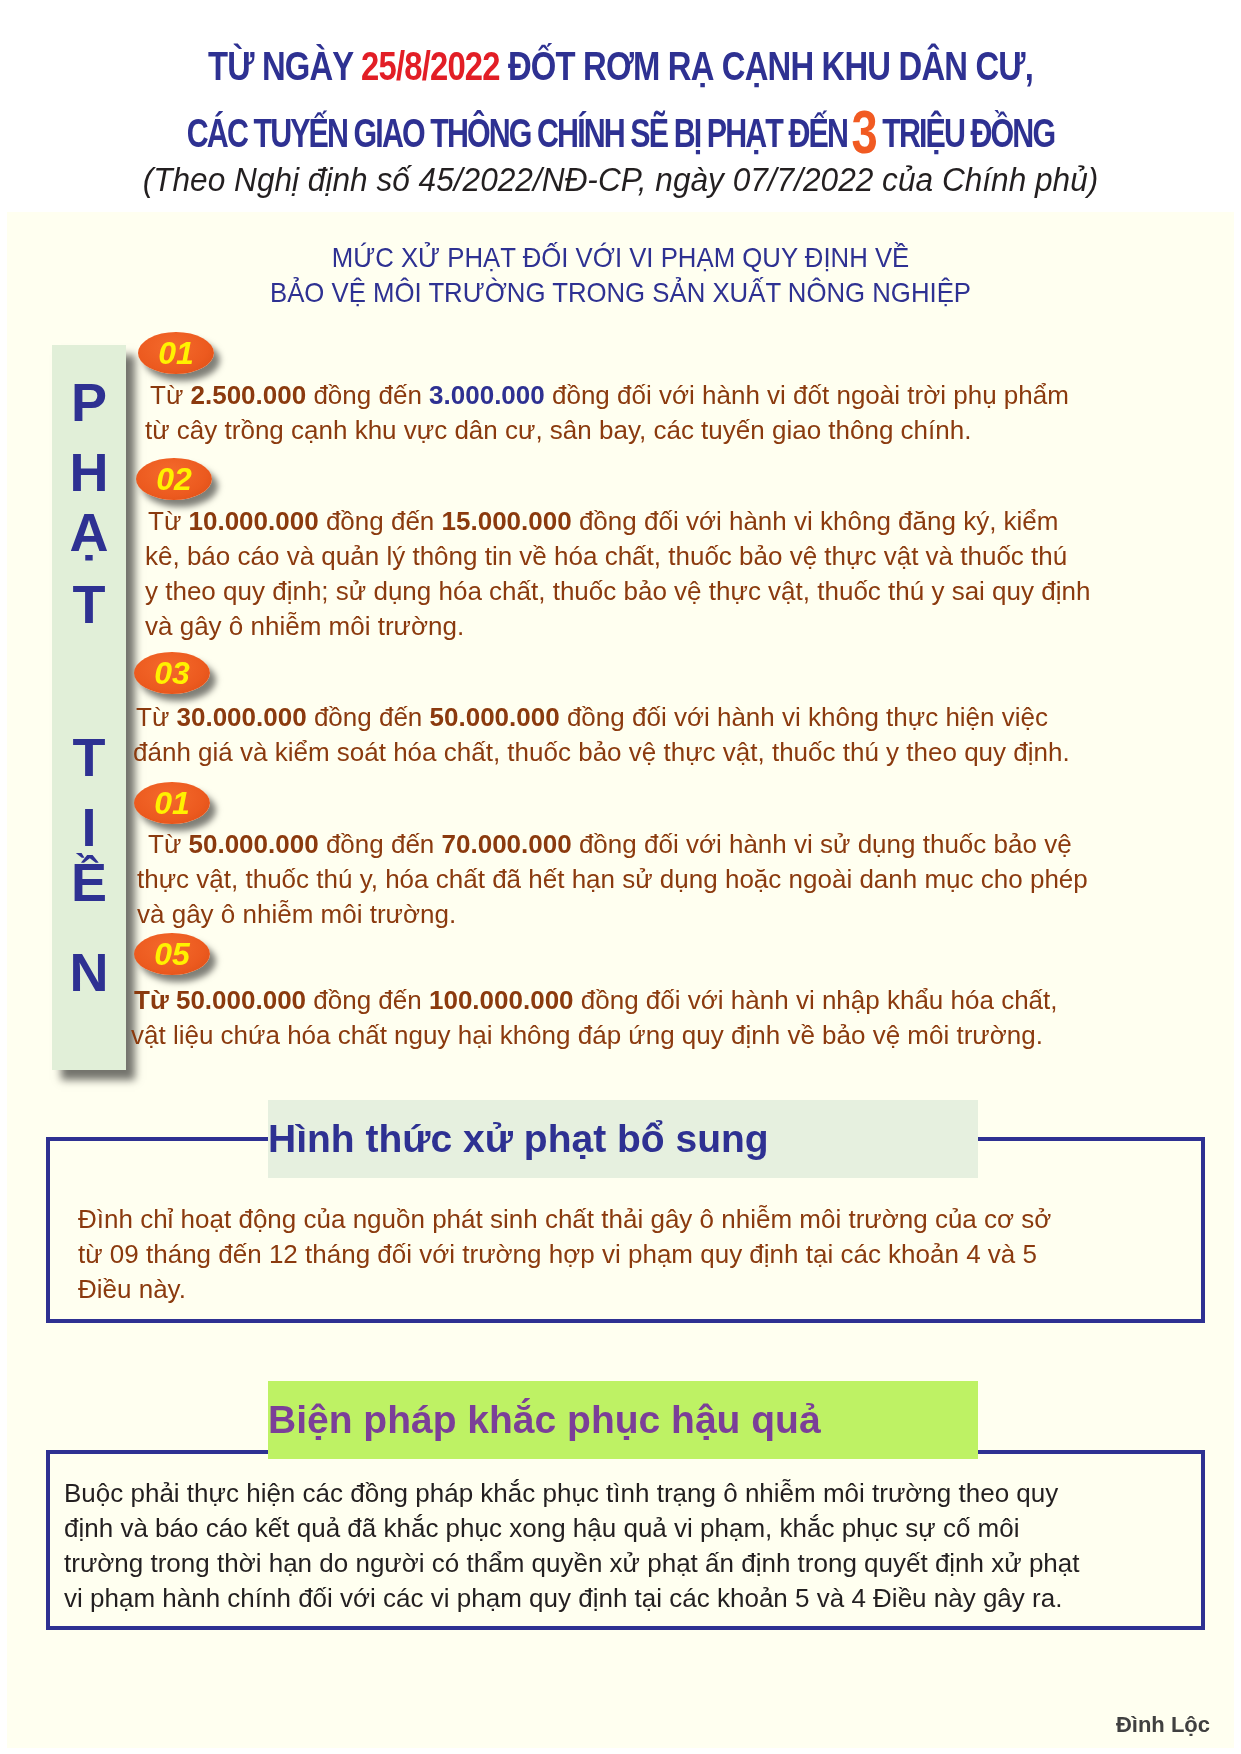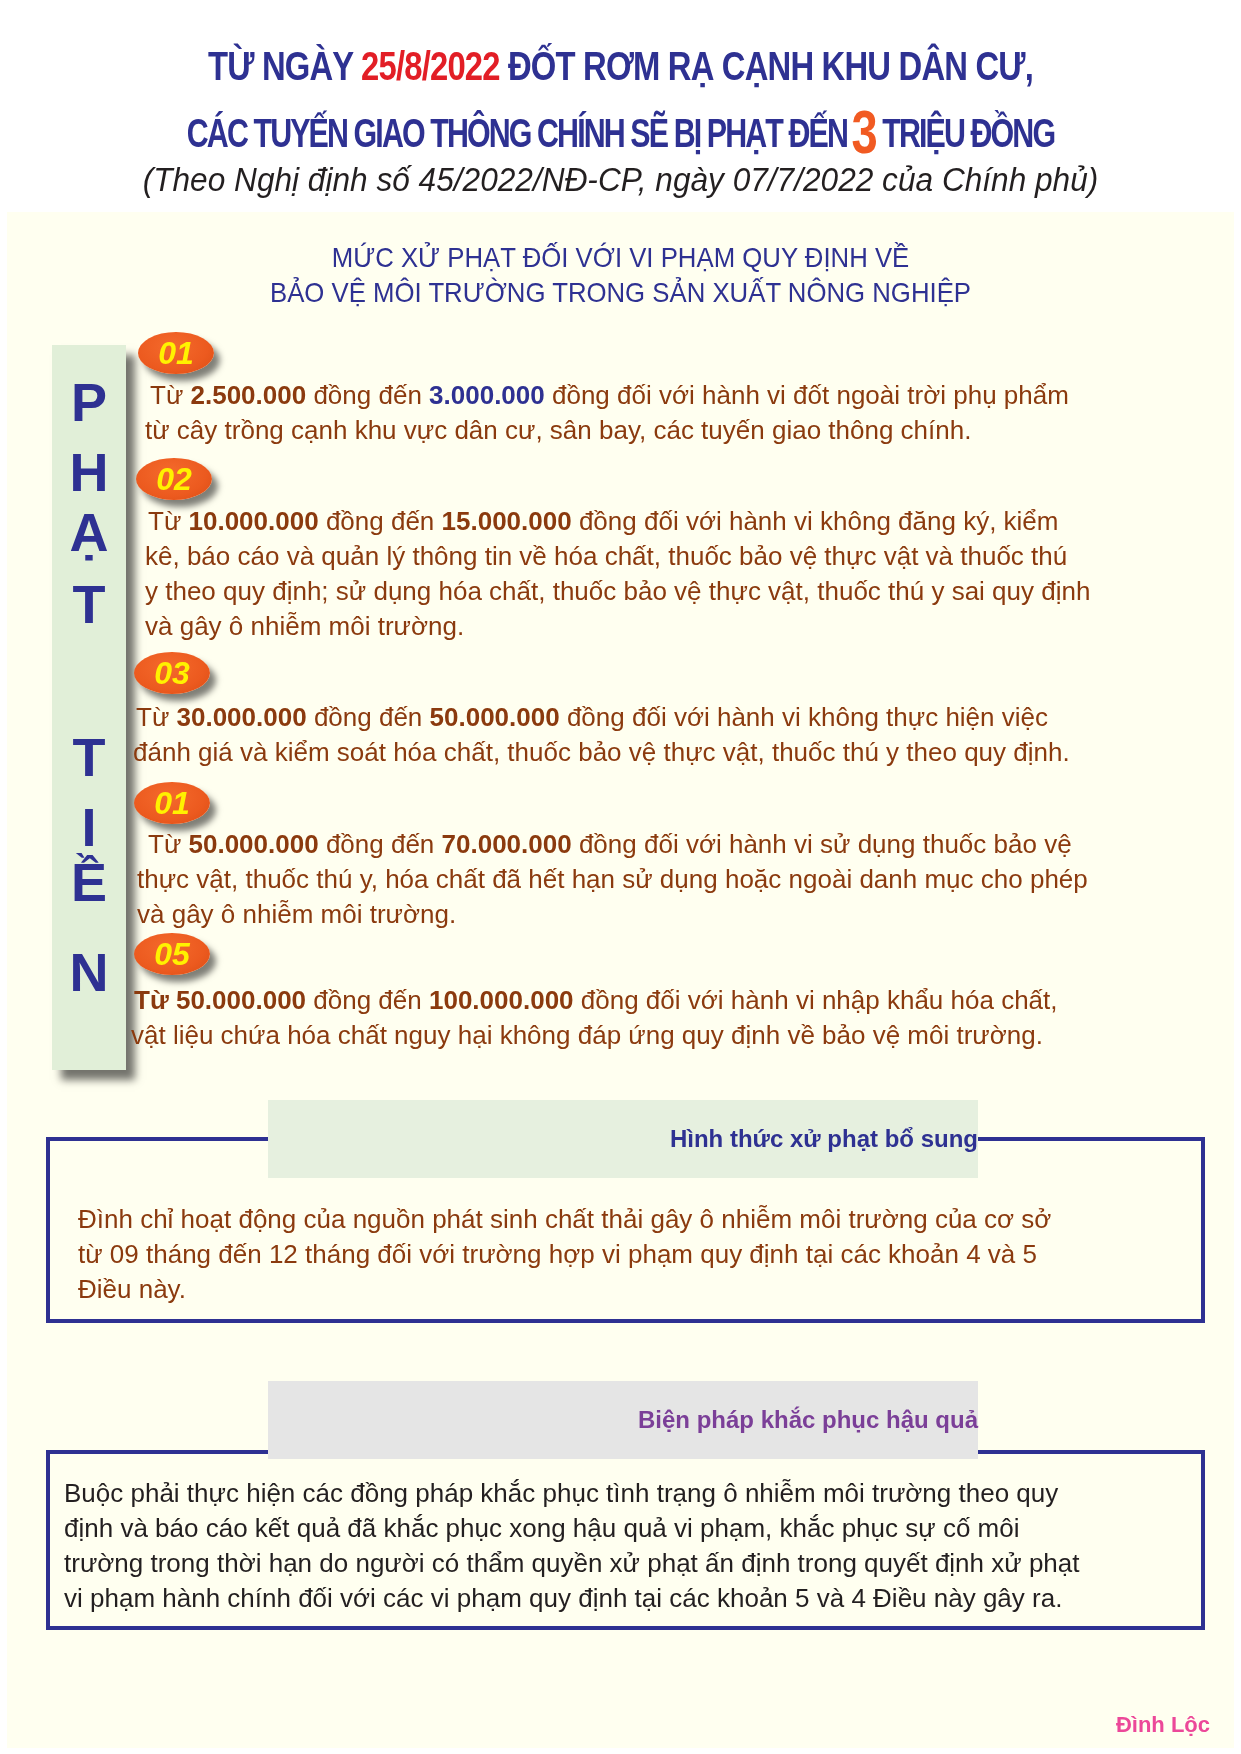--- a/index.html
+++ b/index.html
@@ -62,29 +62,29 @@
       white-space: nowrap;
     }
     .item-text b { font-weight: bold; }
     .b-blue { color: #2e3192; }
 
     
     .box {
       position: absolute; border: 4px solid #2e3192; background: transparent;
     }
     .box-label {
-      position: absolute; text-align: right; font-weight: bold; font-size: 24px;
+      position: absolute; text-align: left; font-weight: bold; font-size: 39px;
       white-space: nowrap;
     }
     .box-text {
       position: absolute; font-size: 26px; line-height: 35px; white-space: nowrap;
     }
     .author {
       position: absolute; left: 1060px; top: 1712px; width: 150px; text-align: right;
-      font-weight: bold; font-size: 22px; color: #ec4899;
+      font-weight: bold; font-size: 22px; color: #404040;
     }
   </style>
 </head>
 <body>
 
 <div class="header">
   <div class="h-line1">
     <span>TỪ NGÀY </span><span class="h-red">25/8/2022</span><span> ĐỐT RƠM RẠ CẠNH KHU DÂN CƯ,</span>
   </div>
   <div class="h-line2">
@@ -142,19 +142,19 @@
 </div>
 <div class="item-text" style="left:131px; top:1018px;">vật liệu chứa hóa chất nguy hại không đáp ứng quy định về bảo vệ môi trường.</div>
 
 <div class="box" style="left:46px; top:1137px; width:1159px; height:186px;"></div>
 <div class="box-label" style="left:268px; top:1100px; width:710px; height:78px; line-height:78px; background:#e6f0df; color:#2e3192;">Hình thức xử phạt bổ sung</div>
 <div class="box-text" style="left:78px; top:1202px; color:#8b3a0e;"> Đình chỉ hoạt động của nguồn phát sinh chất thải gây ô nhiễm môi trường của cơ sở</div>
 <div class="box-text" style="left:78px; top:1237px; color:#8b3a0e;">từ 09 tháng đến 12 tháng đối với trường hợp vi phạm quy định tại các khoản 4 và 5</div>
 <div class="box-text" style="left:78px; top:1272px; color:#8b3a0e;">Điều này.</div>
 
 <div class="box" style="left:46px; top:1450px; width:1159px; height:180px;"></div>
-<div class="box-label" style="left:268px; top:1381px; width:710px; height:78px; line-height:78px; background:#e5e5e5; color:#7b3f98;">Biện pháp khắc phục hậu quả</div>
+<div class="box-label" style="left:268px; top:1381px; width:710px; height:78px; line-height:78px; background:#bef264; color:#7b3f98;">Biện pháp khắc phục hậu quả</div>
 <div class="box-text" style="left:64px; top:1476px; color:#231f20;">Buộc phải thực hiện các đồng pháp khắc phục tình trạng ô nhiễm môi trường theo quy</div>
 <div class="box-text" style="left:64px; top:1511px; color:#231f20;">định và báo cáo kết quả đã khắc phục xong hậu quả vi phạm, khắc phục sự cố môi</div>
 <div class="box-text" style="left:64px; top:1546px; color:#231f20;">trường trong thời hạn do người có thẩm quyền xử phạt ấn định trong quyết định xử phạt</div>
 <div class="box-text" style="left:64px; top:1581px; color:#231f20;">vi phạm hành chính đối với các vi phạm quy định tại các khoản 5 và 4 Điều này gây ra.</div>
 
 <div class="author">Đình Lộc</div>
 
 </body></html>

